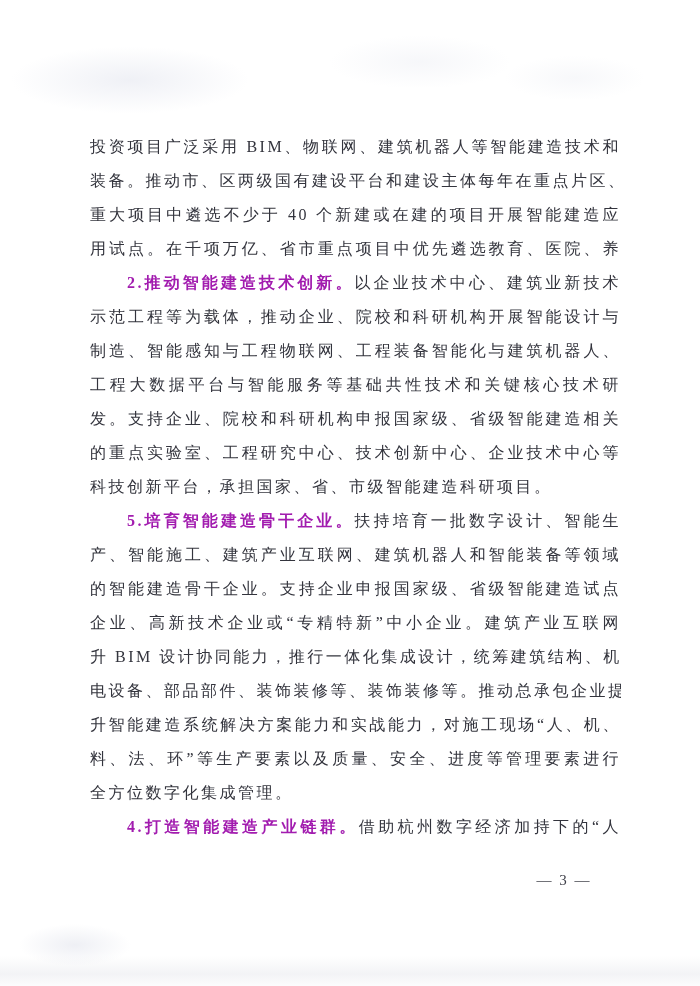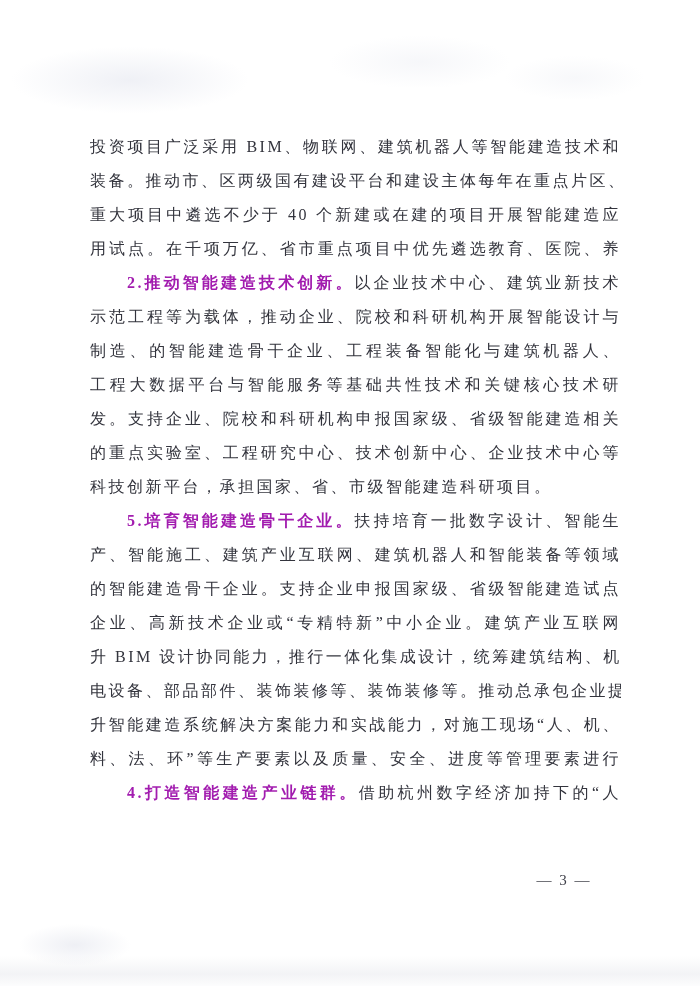--- a/index.html
+++ b/index.html
@@ -70,32 +70,33 @@
   <div class="scan-noise"></div>
 
   <div class="textblock">
     <div class="line"><span>投资项目广泛采用 BIM、物联网、建筑机器人等智能建造技术和</span></div>
     <div class="line"><span>装备。推动市、区两级国有建设平台和建设主体每年在重点片区、</span></div>
     <div class="line"><span>重大项目中遴选不少于 40 个新建或在建的项目开展智能建造应</span></div>
     <div class="line"><span>用试点。在千项万亿、省市重点项目中优先遴选教育、医院、养</span></div>
 
     <div class="line indent"><span class="lead">2.推动智能建造技术创新。</span><span>以企业技术中心、建筑业新技术</span></div>
     <div class="line"><span>示范工程等为载体，推动企业、院校和科研机构开展智能设计与</span></div>
-    <div class="line"><span>制造、的智能建造骨干企业、工程装备智能化与建筑机器人、</span></div>
+    <div class="line"><span>制造、智能感知与工程物联网、工程装备智能化与建筑机器人、</span></div>
     <div class="line"><span>工程大数据平台与智能服务等基础共性技术和关键核心技术研</span></div>
     <div class="line"><span>发。支持企业、院校和科研机构申报国家级、省级智能建造相关</span></div>
     <div class="line"><span>的重点实验室、工程研究中心、技术创新中心、企业技术中心等</span></div>
     <div class="line last"><span>科技创新平台，承担国家、省、市级智能建造科研项目。</span></div>
 
     <div class="line indent"><span class="lead">5.培育智能建造骨干企业。</span><span>扶持培育一批数字设计、智能生</span></div>
     <div class="line"><span>产、智能施工、建筑产业互联网、建筑机器人和智能装备等领域</span></div>
     <div class="line"><span>的智能建造骨干企业。支持企业申报国家级、省级智能建造试点</span></div>
     <div class="line"><span>企业、高新技术企业或“专精特新”中小企业。建筑产业互联网</span></div>
     <div class="line"><span>升 BIM 设计协同能力，推行一体化集成设计，统筹建筑结构、机</span></div>
     <div class="line"><span>电设备、部品部件、装饰装修等、装饰装修等。推动总承包企业提</span></div>
     <div class="line"><span>升智能建造系统解决方案能力和实战能力，对施工现场“人、机、</span></div>
     <div class="line"><span>料、法、环”等生产要素以及质量、安全、进度等管理要素进行</span></div>
+    <div class="line last"><span>全方位数字化集成管理。</span></div>
 
     <div class="line indent"><span class="lead">4.打造智能建造产业链群。</span><span>借助杭州数字经济加持下的“人</span></div>
   </div>
 
   <div class="pagenum">— 3 —</div>
 </div>
 
 </body></html>

